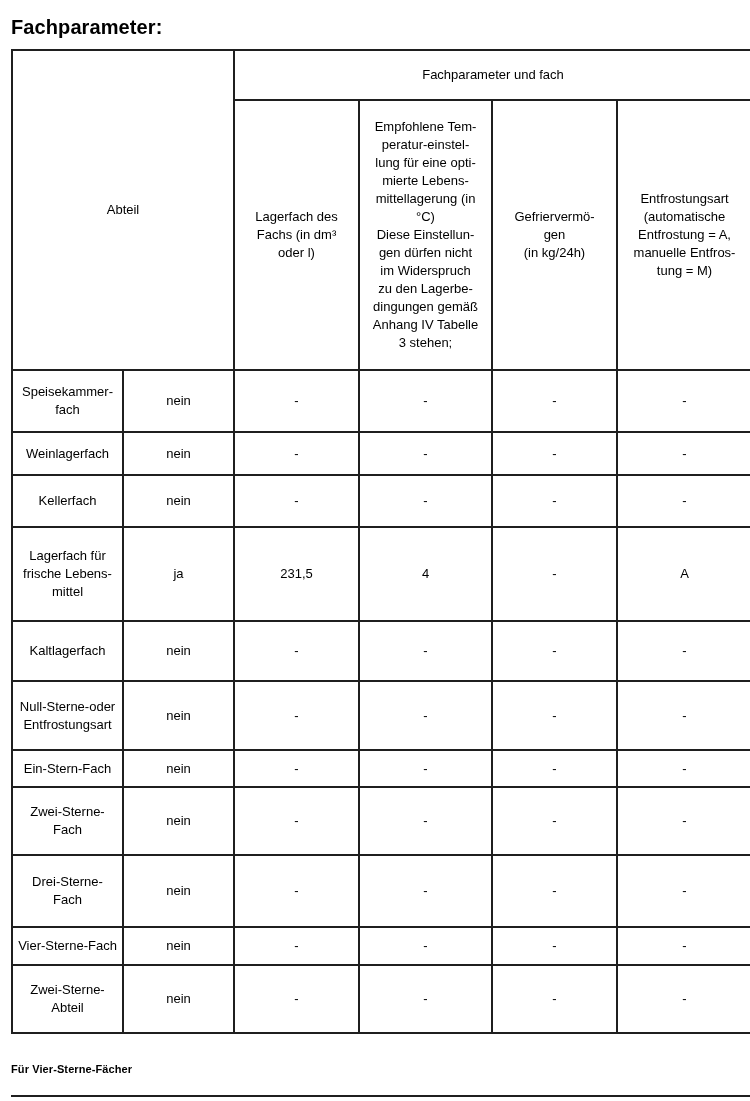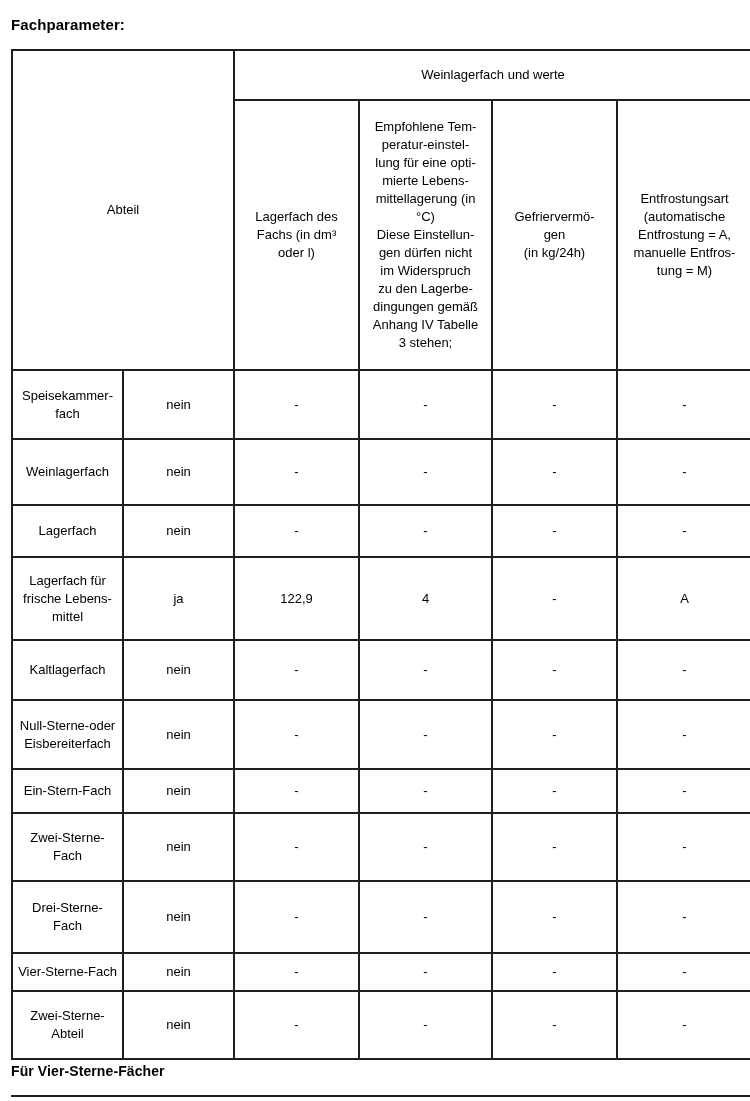--- a/index.html
+++ b/index.html
@@ -13,21 +13,21 @@
     height: 1101px;
     background: #ffffff;
     font-family: "Liberation Sans", "DejaVu Sans", sans-serif;
     color: #000000;
     overflow: hidden;
   }
   .section-heading {
     position: absolute;
     left: 11px;
     top: 16px;
-    font-size: 15px;
+    font-size: 20px;
     font-weight: bold;
     letter-spacing: 0.1px;
   }
   table.param-table {
     position: absolute;
     left: 11px;
     top: 49px;
     width: 739px;
     border-collapse: collapse;
     table-layout: fixed;
@@ -54,21 +54,21 @@
   }
   td.name-cell {
     text-align: left;
     padding-left: 6px;
     padding-right: 2px;
   }
   .footer-heading {
     position: absolute;
     left: 11px;
     top: 1063px;
-    font-size: 14px;
+    font-size: 11px;
     font-weight: bold;
     letter-spacing: 0.1px;
     text-align: center;
   }
   .bottom-rule {
     position: absolute;
     left: 11px;
     top: 1095px;
     width: 739px;
     height: 0;
@@ -87,21 +87,21 @@
       <col style="width:111px">
       <col style="width:111px">
       <col style="width:125px">
       <col style="width:133px">
       <col style="width:125px">
       <col style="width:134px">
     </colgroup>
     <tbody>
       <tr style="height:50px">
         <td class="corner-header" colspan="2" rowspan="2">Abteil</td>
-        <td class="group-header" colspan="4">Weinlagerfach und werte</td>
+        <td class="group-header" colspan="4">Fachparameter und fach</td>
       </tr>
       <tr style="height:270px">
         <td>Lagerfach des
 Fachs (in dm³
 oder l)</td>
         <td>Empfohlene Tem-
 peratur-einstel-
 lung für eine opti-
 mierte Lebens-
 mittellagerung (in
@@ -116,73 +116,73 @@
         <td>Gefriervermö-
 gen
 (in kg/24h)</td>
         <td>Entfrostungsart
 (automatische
 Entfrostung = A,
 manuelle Entfros-
 tung = M)</td>
       </tr>
 
-      <tr style="height:69px">
+      <tr style="height:62px">
         <td class="name-cell">Speisekammer-
 fach</td>
         <td>nein</td>
         <td>-</td>
         <td>-</td>
         <td>-</td>
         <td>-</td>
       </tr>
-      <tr style="height:66px">
+      <tr style="height:43px">
         <td class="name-cell">Weinlagerfach</td>
         <td>nein</td>
         <td>-</td>
         <td>-</td>
         <td>-</td>
         <td>-</td>
       </tr>
       <tr style="height:52px">
-        <td class="name-cell">Lagerfach</td>
-        <td>nein</td>
-        <td>-</td>
-        <td>-</td>
-        <td>-</td>
-        <td>-</td>
-      </tr>
-      <tr style="height:83px">
+        <td class="name-cell">Kellerfach</td>
+        <td>nein</td>
+        <td>-</td>
+        <td>-</td>
+        <td>-</td>
+        <td>-</td>
+      </tr>
+      <tr style="height:94px">
         <td class="name-cell">Lagerfach für
 frische Lebens-
 mittel</td>
         <td>ja</td>
-        <td>122,9</td>
+        <td>231,5</td>
         <td>4</td>
         <td>-</td>
         <td>A</td>
       </tr>
       <tr style="height:60px">
         <td class="name-cell">Kaltlagerfach</td>
         <td>nein</td>
         <td>-</td>
         <td>-</td>
         <td>-</td>
         <td>-</td>
       </tr>
       <tr style="height:69px">
         <td class="name-cell">Null-Sterne-oder
-Eisbereiterfach</td>
-        <td>nein</td>
-        <td>-</td>
-        <td>-</td>
-        <td>-</td>
-        <td>-</td>
-      </tr>
-      <tr style="height:44px">
+Entfrostungsart</td>
+        <td>nein</td>
+        <td>-</td>
+        <td>-</td>
+        <td>-</td>
+        <td>-</td>
+      </tr>
+      <tr style="height:37px">
         <td class="name-cell">Ein-Stern-Fach</td>
         <td>nein</td>
         <td>-</td>
         <td>-</td>
         <td>-</td>
         <td>-</td>
       </tr>
       <tr style="height:68px">
         <td class="name-cell">Zwei-Sterne-
 Fach</td>

